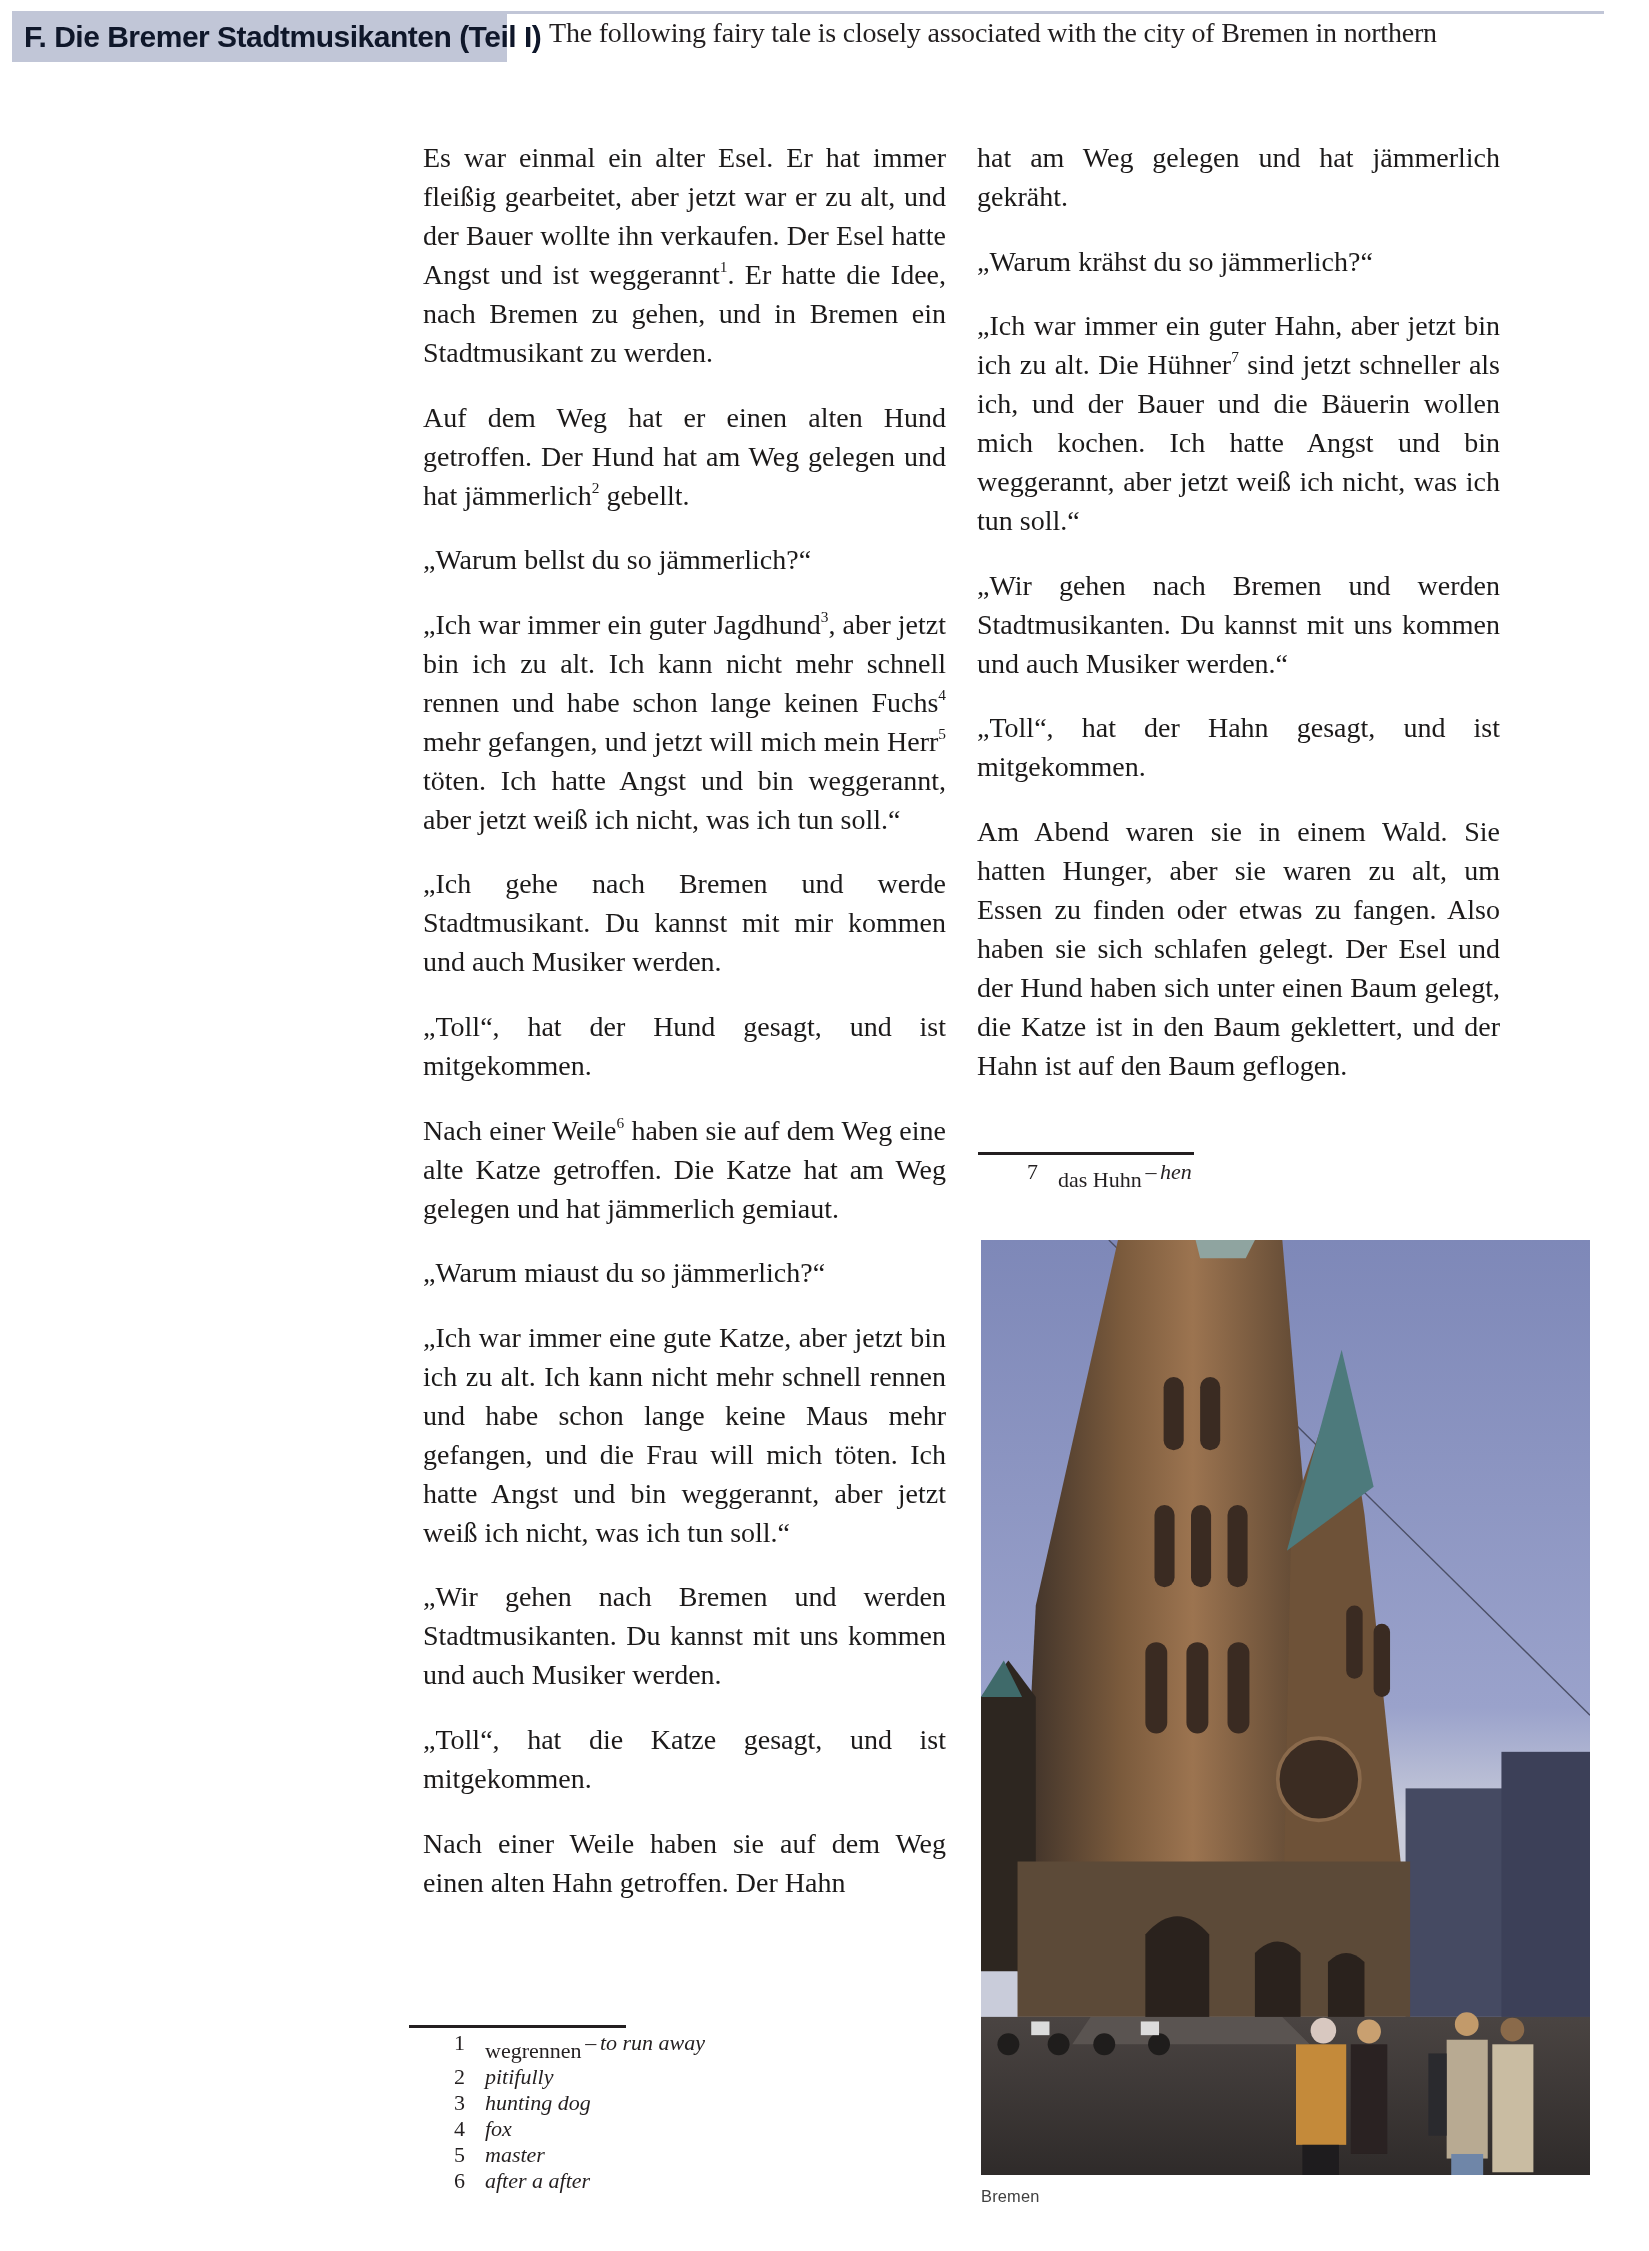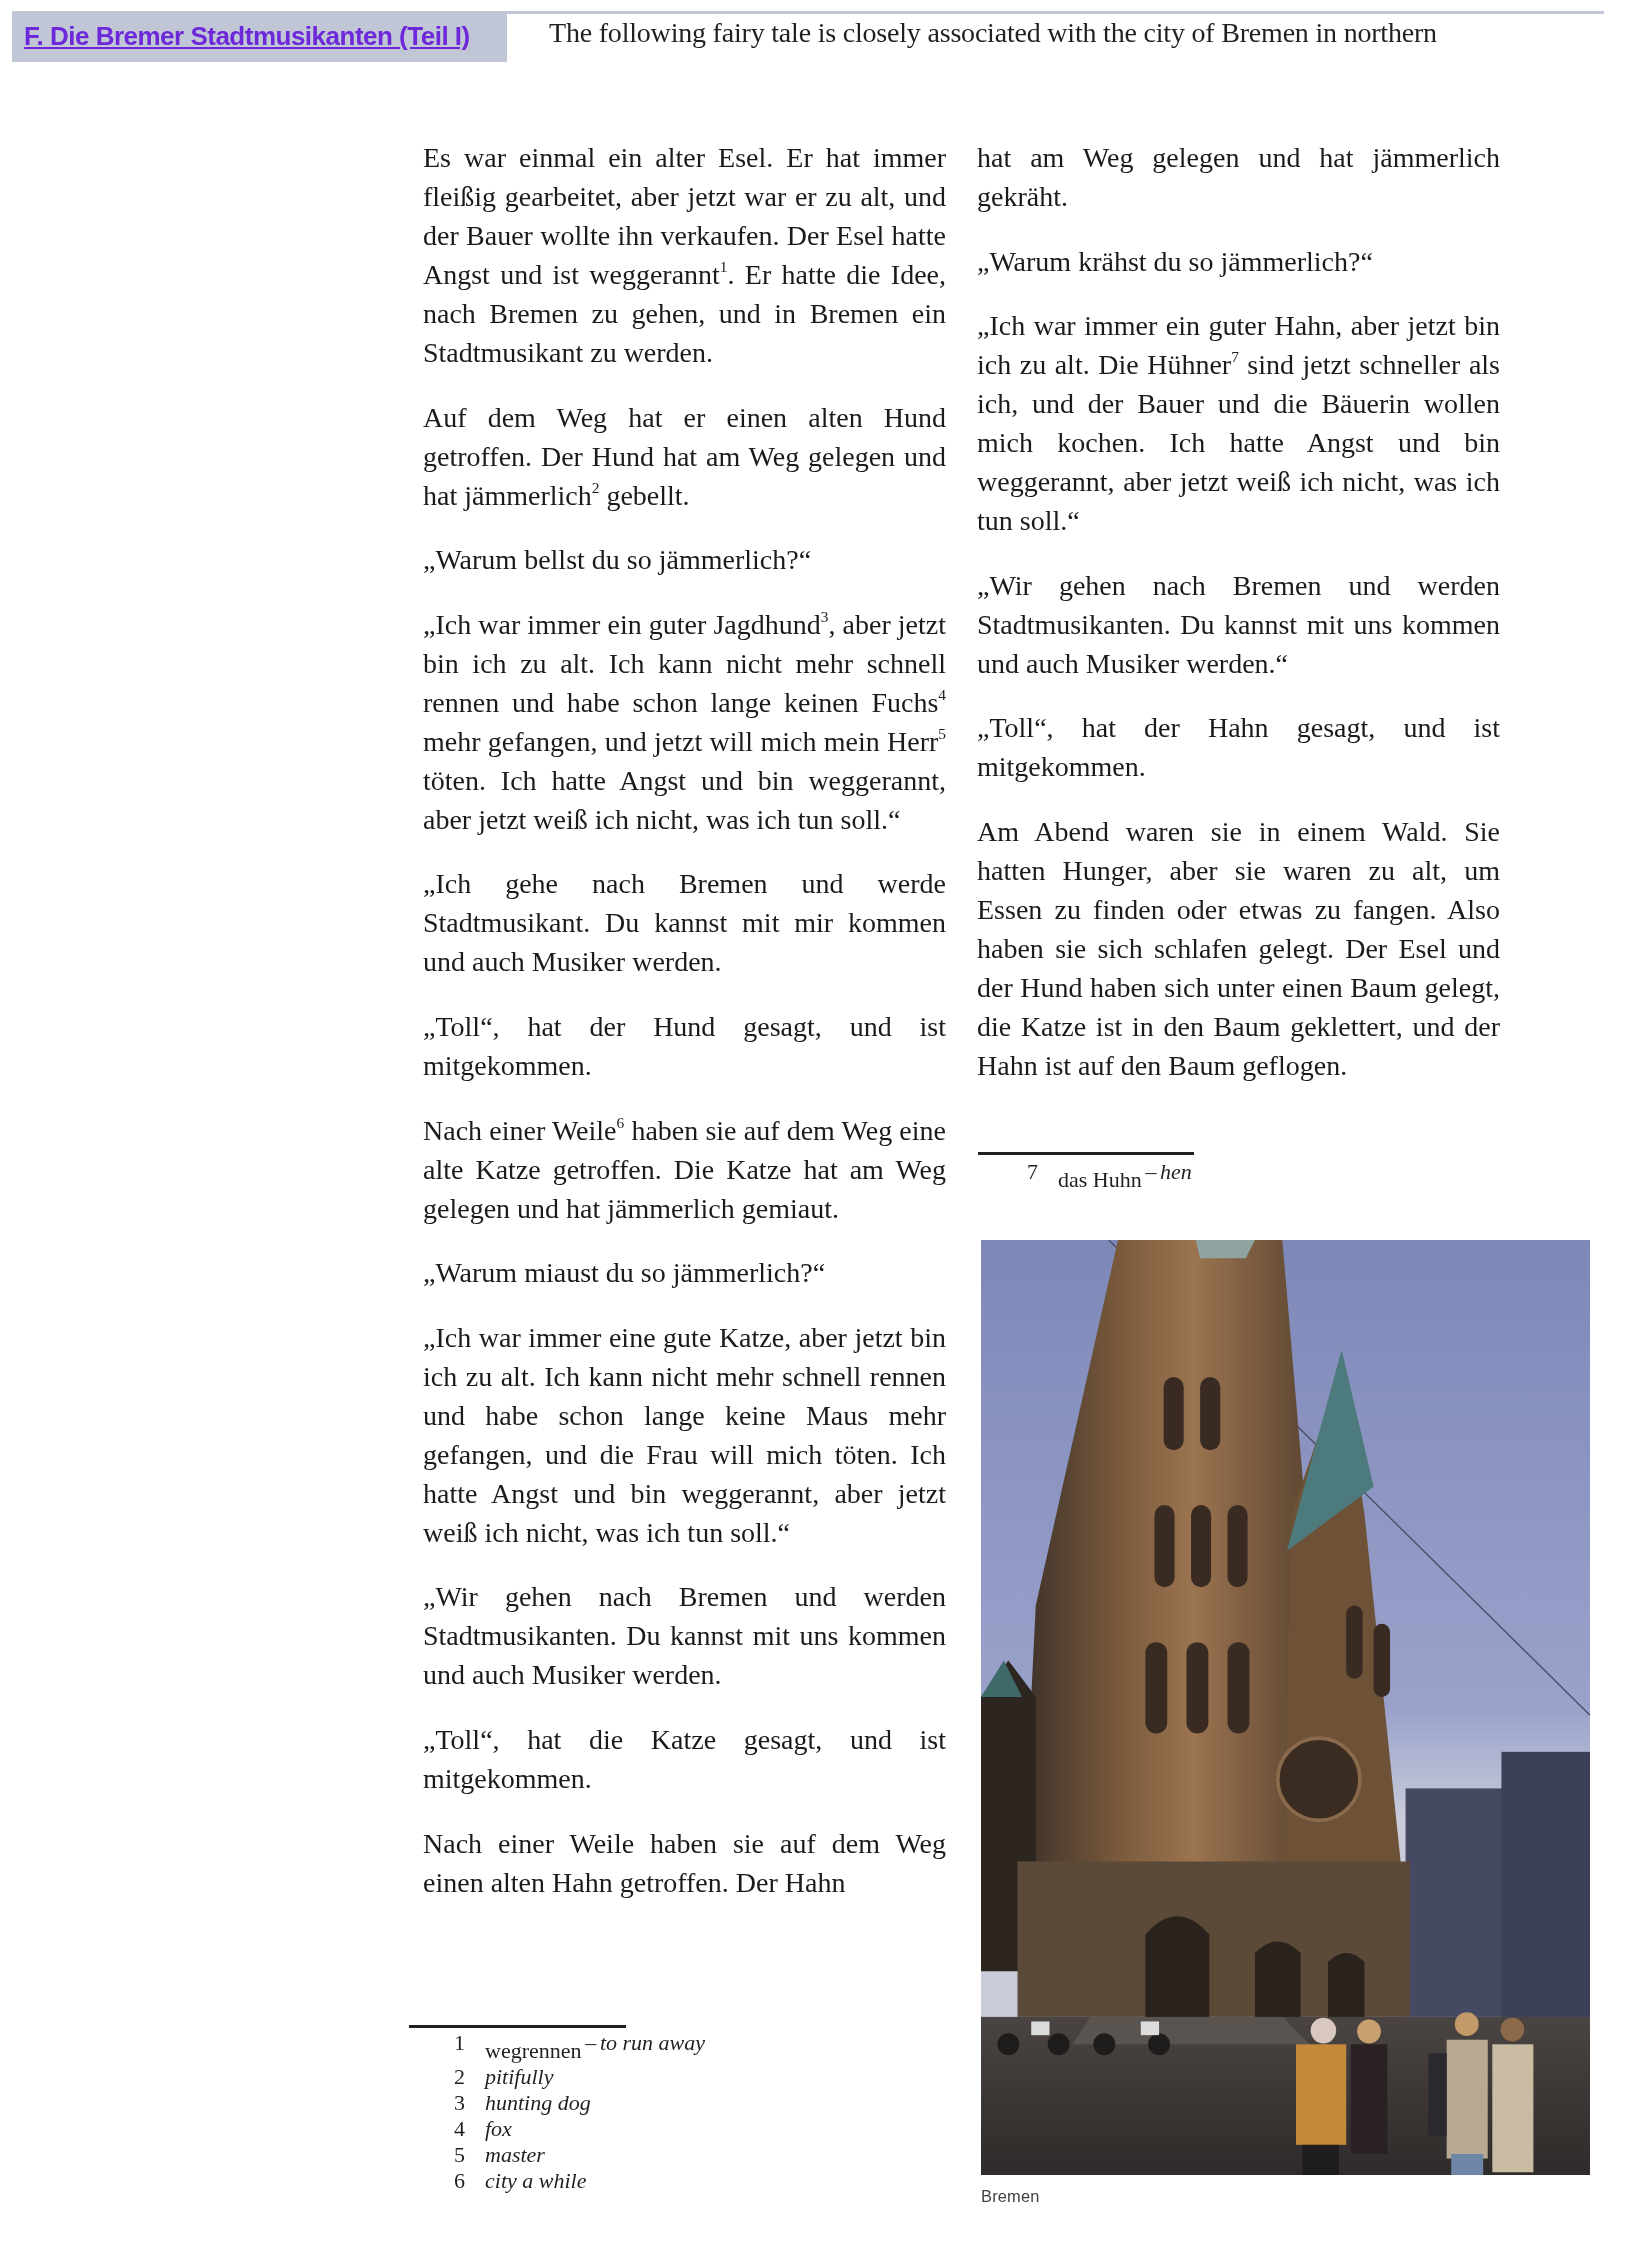--- a/index.html
+++ b/index.html
@@ -8,23 +8,22 @@
     color: #1c1a1a;
     font-family: "DejaVu Serif", "Liberation Serif", serif;
   }
   .header-bar {
     position: absolute; left: 12px; top: 11px; width: 495px; height: 51px;
     background: #c1c6d7;
     display: flex; align-items: center; box-sizing: border-box; padding-left: 12px;
   }
   .header-title {
     font-family: "Liberation Sans", "DejaVu Sans", sans-serif;
-    font-weight: bold; font-size: 26px; letter-spacing: -0.5px; color: #6d28d9;
+    font-weight: bold; font-size: 30px; letter-spacing: -0.5px; color: #0f172a;
     white-space: nowrap;
-    text-decoration: underline;
   }
   .header-rule {
     position: absolute; left: 507px; top: 11px; width: 1097px; height: 2.7px; background: #c1c6d7;
   }
   .intro {
     position: absolute; left: 549px; top: 12.8px; width: 1051px;
     font-family: "Liberation Serif", "DejaVu Serif", serif;
     font-size: 28px; line-height: 40px; color: #231f20; letter-spacing: -0.2px;
   }
   .intro-line { display: block; white-space: nowrap; }
@@ -121,21 +120,21 @@
     <li class="fn-item">
       <span class="fn-num">4</span>
       <span class="fn-gloss">fox</span>
     </li>
     <li class="fn-item">
       <span class="fn-num">5</span>
       <span class="fn-gloss">master</span>
     </li>
     <li class="fn-item">
       <span class="fn-num">6</span>
-      <span class="fn-gloss">city a while</span>
+      <span class="fn-gloss">after a after</span>
     </li>
   </ul>
 
 <div class="fn-rule fn-rule-right"></div>
 <ul class="footnotes footnotes-right" id="fn-right">
     <li class="fn-item">
       <span class="fn-num">7</span>
       <span class="fn-term">das Huhn</span>
       <span class="fn-sep">–</span>
       <span class="fn-gloss">hen</span>

